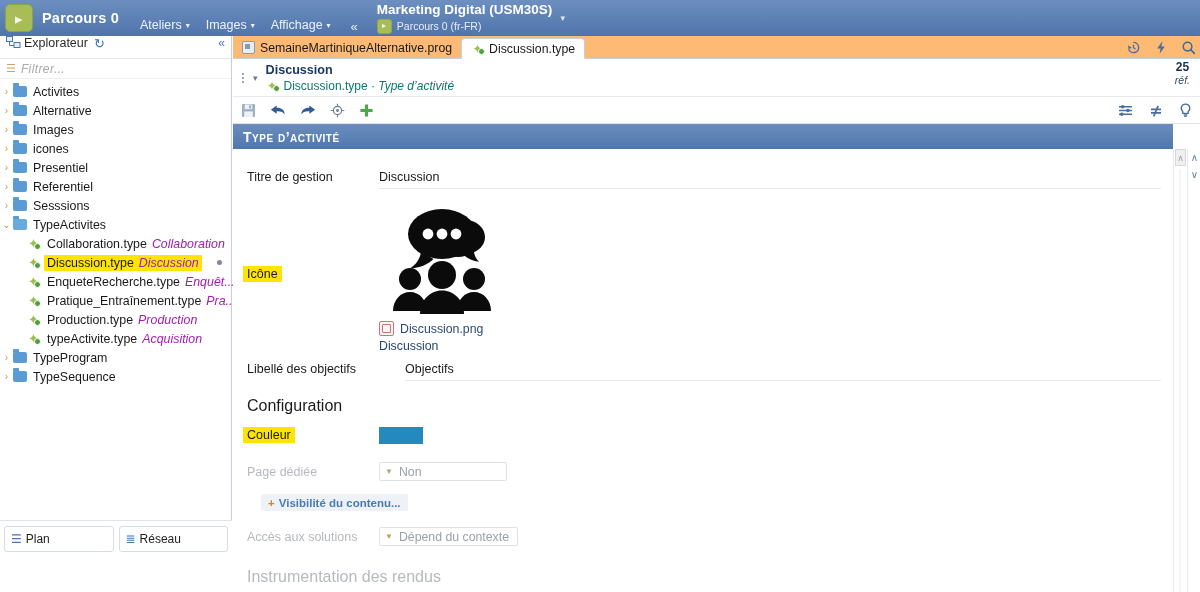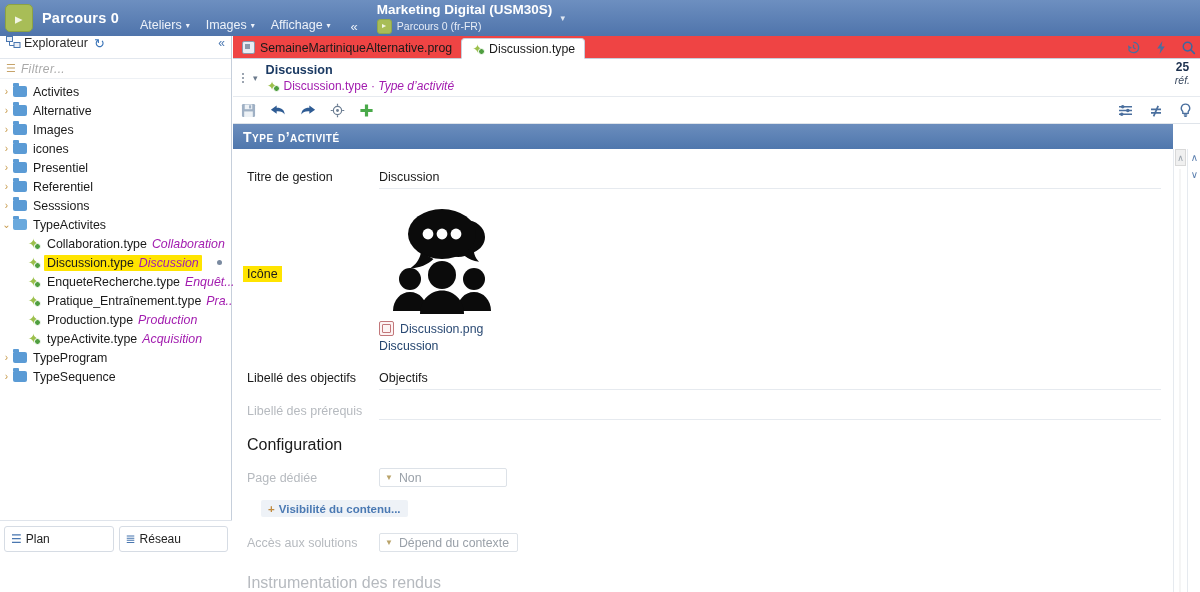--- a/index.html
+++ b/index.html
@@ -118,21 +118,21 @@
     background:#fff;cursor:pointer;box-sizing:border-box;
   }
   .tabbtn:last-child{margin-right:0;}
   .tabbtn .bico{color:#4a77b0;font-size:12px;margin-right:4px;line-height:1;}
 
   
   .editor{
     position:absolute;left:233px;top:36px;right:0;bottom:0;background:#fff;
   }
   .tabstrip{
-    height:22px;background:#ef4444;border-bottom:1px solid #c6cfdb;
+    height:22px;background:#fdba74;border-bottom:1px solid #c6cfdb;
     display:flex;align-items:flex-end;position:relative;text-align:center;
   }
   .etab{
     height:21px;display:flex;align-items:center;padding:0 9px;
     font-size:12.3px;color:#1a1a1a;white-space:nowrap;cursor:pointer;
     box-sizing:border-box;
   }
   .etab.active{
     background:#fff;border:1px solid #c6cfdb;border-bottom:1px solid #fff;
     border-radius:4px 4px 0 0;margin-bottom:-1px;
@@ -163,21 +163,21 @@
     display:flex;align-items:center;padding-left:6px;box-sizing:border-box;
   }
   .grip{color:#7b8797;font-size:12px;letter-spacing:0;line-height:7px;width:8px;
         display:flex;flex-direction:column;align-items:center;cursor:pointer;}
   .grip i{width:2px;height:2px;background:#7b8797;border-radius:50%;margin:1px 0;display:block;}
   .crumb-caret{color:#6b7a8c;font-size:9px;margin:0 8px 0 6px;cursor:pointer;}
   .crumb-main{display:flex;flex-direction:column;justify-content:center;}
   .crumb-title{font-weight:bold;font-size:12.6px;color:#1b3a63;line-height:14px;}
   .crumb-sub{display:flex;align-items:center;margin-top:2px;}
   .crumb-sub .tico-type{margin-right:5px;}
-  .crumb-sub-txt{font-size:12px;color:#a21caf;}
+  .crumb-sub-txt{font-size:12px;color:#0f766e;}
   .crumb-sub-txt em{font-style:italic;}
   .refcount{
     position:absolute;right:10px;top:2px;text-align:center;line-height:13px;
   }
   .refnum{font-weight:bold;font-size:12px;color:#1b2f4d;display:block;}
   .reflbl{font-style:italic;font-size:10.5px;color:#3a4a61;display:block;}
 
   .toolbar{
     height:27px;border-bottom:1px solid #dfe4ea;display:flex;align-items:center;
     padding-left:8px;position:relative;box-sizing:border-box;
@@ -573,34 +573,38 @@
             </svg>
           </div>
           <div class="icon-file">
             <span class="png-ico"></span>
             <span class="file-name">Discussion.png</span>
           </div>
           <div class="icon-cap">Discussion</div>
         </div>
       </div>
 
-      <div class="frow" style="margin-top:9px;">
+      <div class="frow" style="gap:26px;">
         <div class="flabel">Libellé des objectifs</div>
         <div class="fvalue" style="margin-right:12px;">Objectifs</div>
       </div>
 
-      <div class="frow" style="margin-top:9px;">
-        <div class="flabel muted">Libellé des prérequis</div>
-        <div class="fvalue empty" style="margin-right:12px;"></div>
-      </div>
 
       <div class="frow" style="margin-top:11px;">
         <div class="grouphead">Configuration</div>
       </div>
 
+      <div class="frow" style="margin-top:8px;">
+        <div class="flabel">
+          <span class="hl">Couleur</span>
+        </div>
+        <div class="fvalue noline" style="padding-top:0;">
+          <div class="swatch" style="background: rgb(35, 137, 190);"></div>
+        </div>
+      </div>
 
       <div class="frow" style="margin-top:12px;">
         <div class="flabel muted">Page dédiée</div>
         <div class="fvalue noline" style="padding-top:2px;">
           <span class="selectbox wide">
             <span class="sc">▼</span>
             <span>Non</span>
           </span>
         </div>
       </div>

